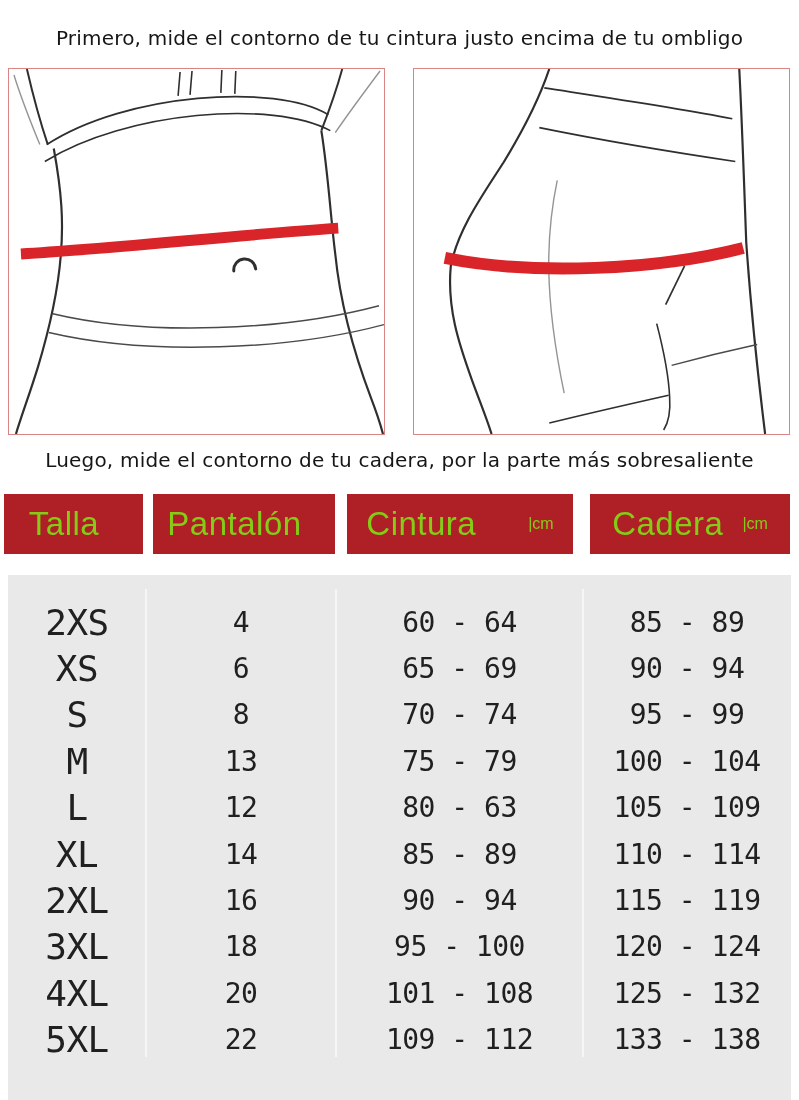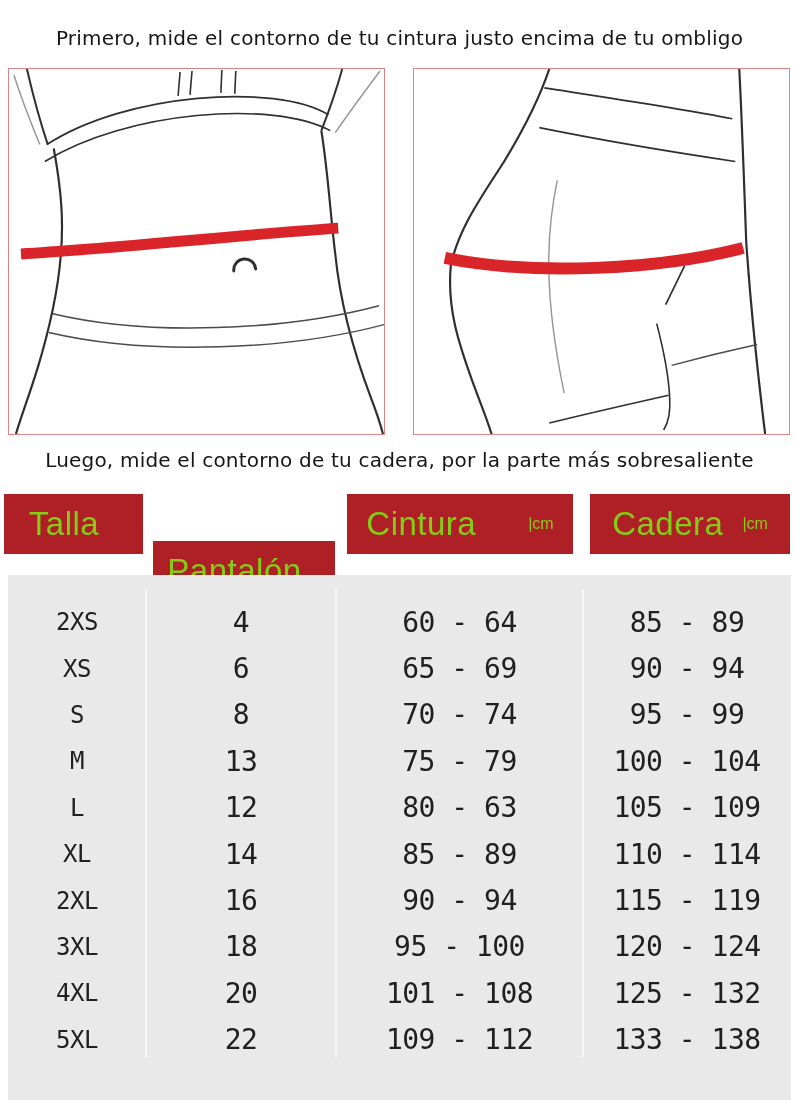--- a/index.html
+++ b/index.html
@@ -14,35 +14,35 @@
   .figure-box svg{display:block;width:100%;height:100%;}
   .fig-left{left:8px;}
   .fig-right{left:413px;}
 
   .hdr-cell{position:absolute;top:494px;height:60px;background:#ae2026;color:#84cc16;
             display:flex;align-items:center;justify-content:center;
             font-family:"Liberation Sans",sans-serif;font-size:33px;font-weight:400;
             letter-spacing:.5px;white-space:pre;}
   .hdr-unit{font-size:16px;margin-left:19px;letter-spacing:0;}
   .hc-1{left:4px;width:139px;}
-  .hc-2{left:153px;width:182px;margin-top:47px;}
+  .hc-2{left:153px;width:182px;}
   .hc-3{left:347px;width:226px;gap:33px;}
   .hc-4{left:590px;width:200px;}
 
   .panel{position:absolute;left:8px;top:575px;width:783px;height:525px;background:#e9e9e9;}
   .divider{position:absolute;top:14px;height:468px;width:2px;background:#f6f6f6;}
   .dv-1{left:137px;}
   .dv-2{left:327px;}
   .dv-3{left:574px;}
   .grid{position:absolute;left:0;top:24px;display:grid;
         grid-template-columns:138px 190px 247px 208px;grid-auto-rows:46.4px;}
   .cell{display:flex;align-items:center;justify-content:center;
         font-family:"DejaVu Sans Mono","Liberation Mono",monospace;
         font-size:28px;color:#202020;letter-spacing:-.5px;white-space:pre;}
-  .c-size{font-size:24px;}
+  .c-size{font-size:36px;}
   .stroke-dark{stroke:#2f2f2f;fill:none;}
   .stroke-light{stroke:#949494;fill:none;}
   .stroke-mid{stroke:#4a4a4a;fill:none;}
   .tape{stroke:#d9252a;fill:none;}
 </style>
 </head>
 <body>
 
 <div class="page">
 

